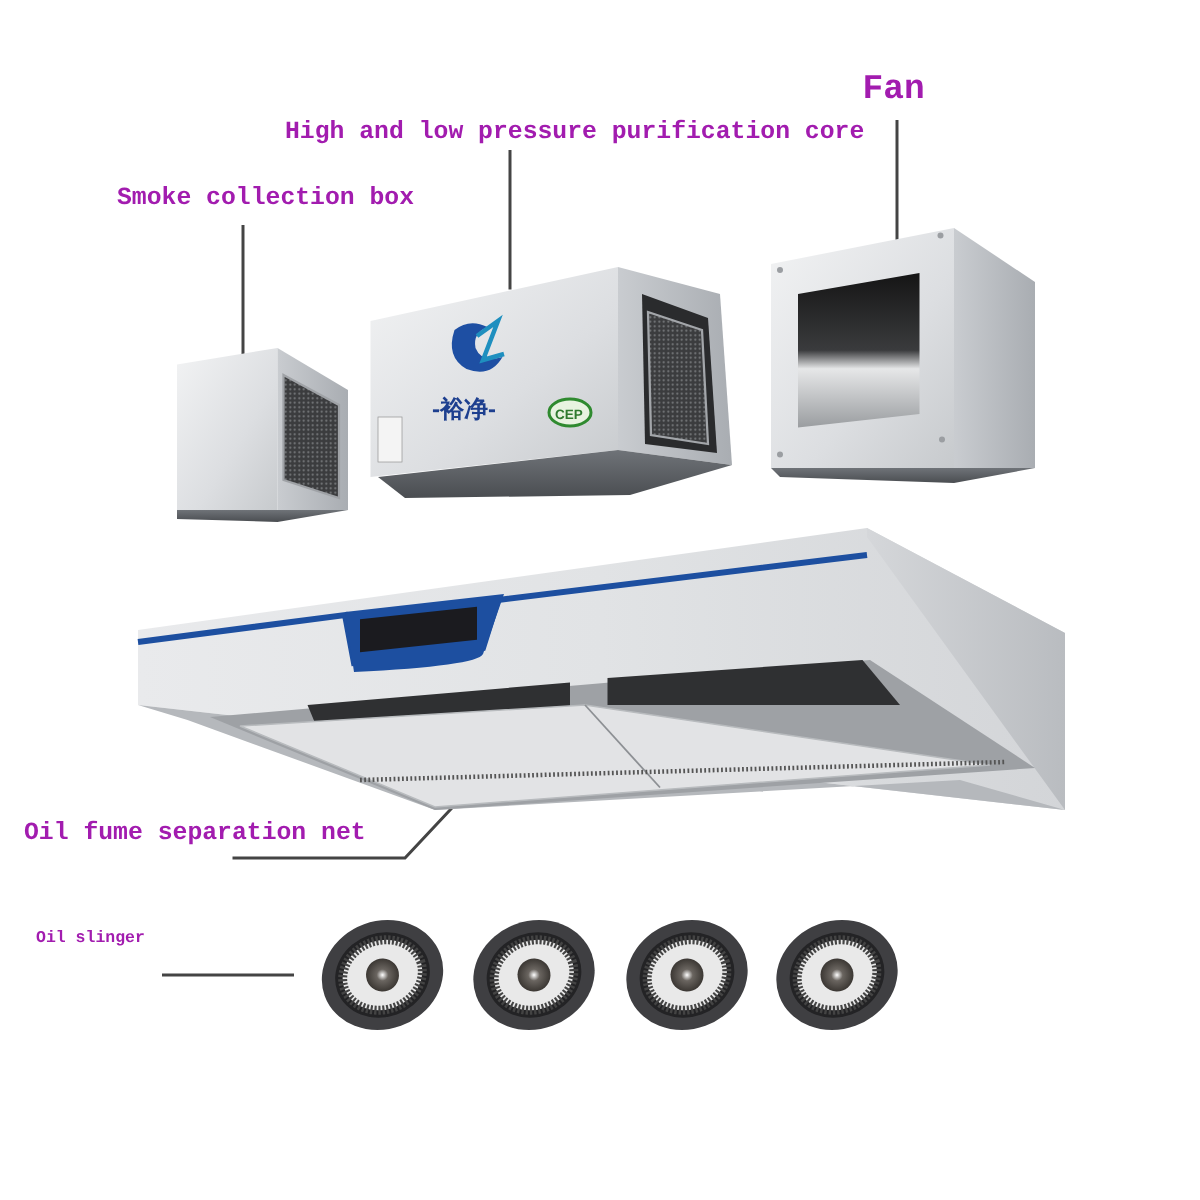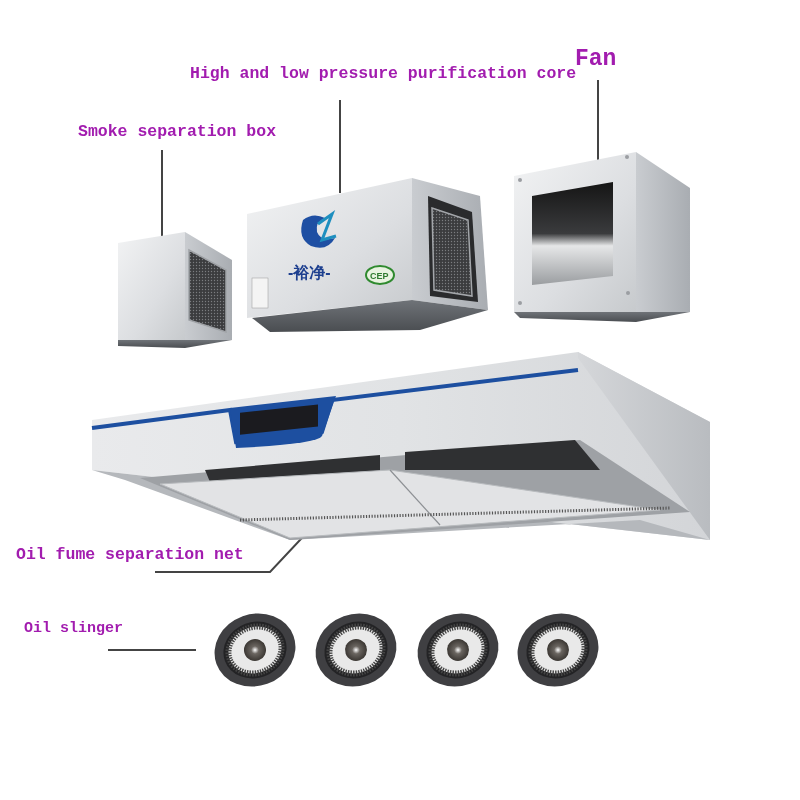--- a/index.html
+++ b/index.html
@@ -1,31 +1,31 @@
 <!DOCTYPE html>
 <html><head>
 <meta charset="utf-8">
 <style>
   html, body { margin:0; padding:0; background:#ffffff; }
   body { width:800px; height:800px; position:relative; overflow:hidden;
          font-family:"Liberation Sans", "DejaVu Sans", sans-serif; }
   .label { position:absolute; font-weight:bold; color:#a21caf; white-space:nowrap;font-family:Liberation Mono, monospace; }
   .lbl-fan { left:575px; top:46px; font-size:23px; }
-  .lbl-core { left:190px; top:64px; font-size:16.5px; }
+  .lbl-core { left:190px; top:78px; font-size:16.5px; }
   .lbl-smoke { left:78px; top:122px; font-size:16.5px; }
   .lbl-net { left:16px; top:545px; font-size:16.5px; }
-  .lbl-slinger { left:24px; top:620px; font-size:15px; }
+  .lbl-slinger { left:24px; top:620px; font-size:11px; }
   svg.scene { position:absolute; left:0; top:0; }
 </style>
 </head>
 <body>
 
 <div class="label lbl-fan">Fan</div>
 <div class="label lbl-core">High and low pressure purification core</div>
-<div class="label lbl-smoke">Smoke separation box</div>
+<div class="label lbl-smoke">Smoke collection box</div>
 <div class="label lbl-net">Oil fume separation net</div>
 <div class="label lbl-slinger">Oil slinger</div>
 
 <svg class="scene" width="800" height="800" viewBox="0 0 800 800">
   <defs>
     <linearGradient id="steelFront" x1="0" y1="0" x2="1" y2="1">
       <stop offset="0" stop-color="#f2f3f4"></stop>
       <stop offset="0.6" stop-color="#dcdee1"></stop>
       <stop offset="1" stop-color="#c7cacd"></stop>
     </linearGradient>

